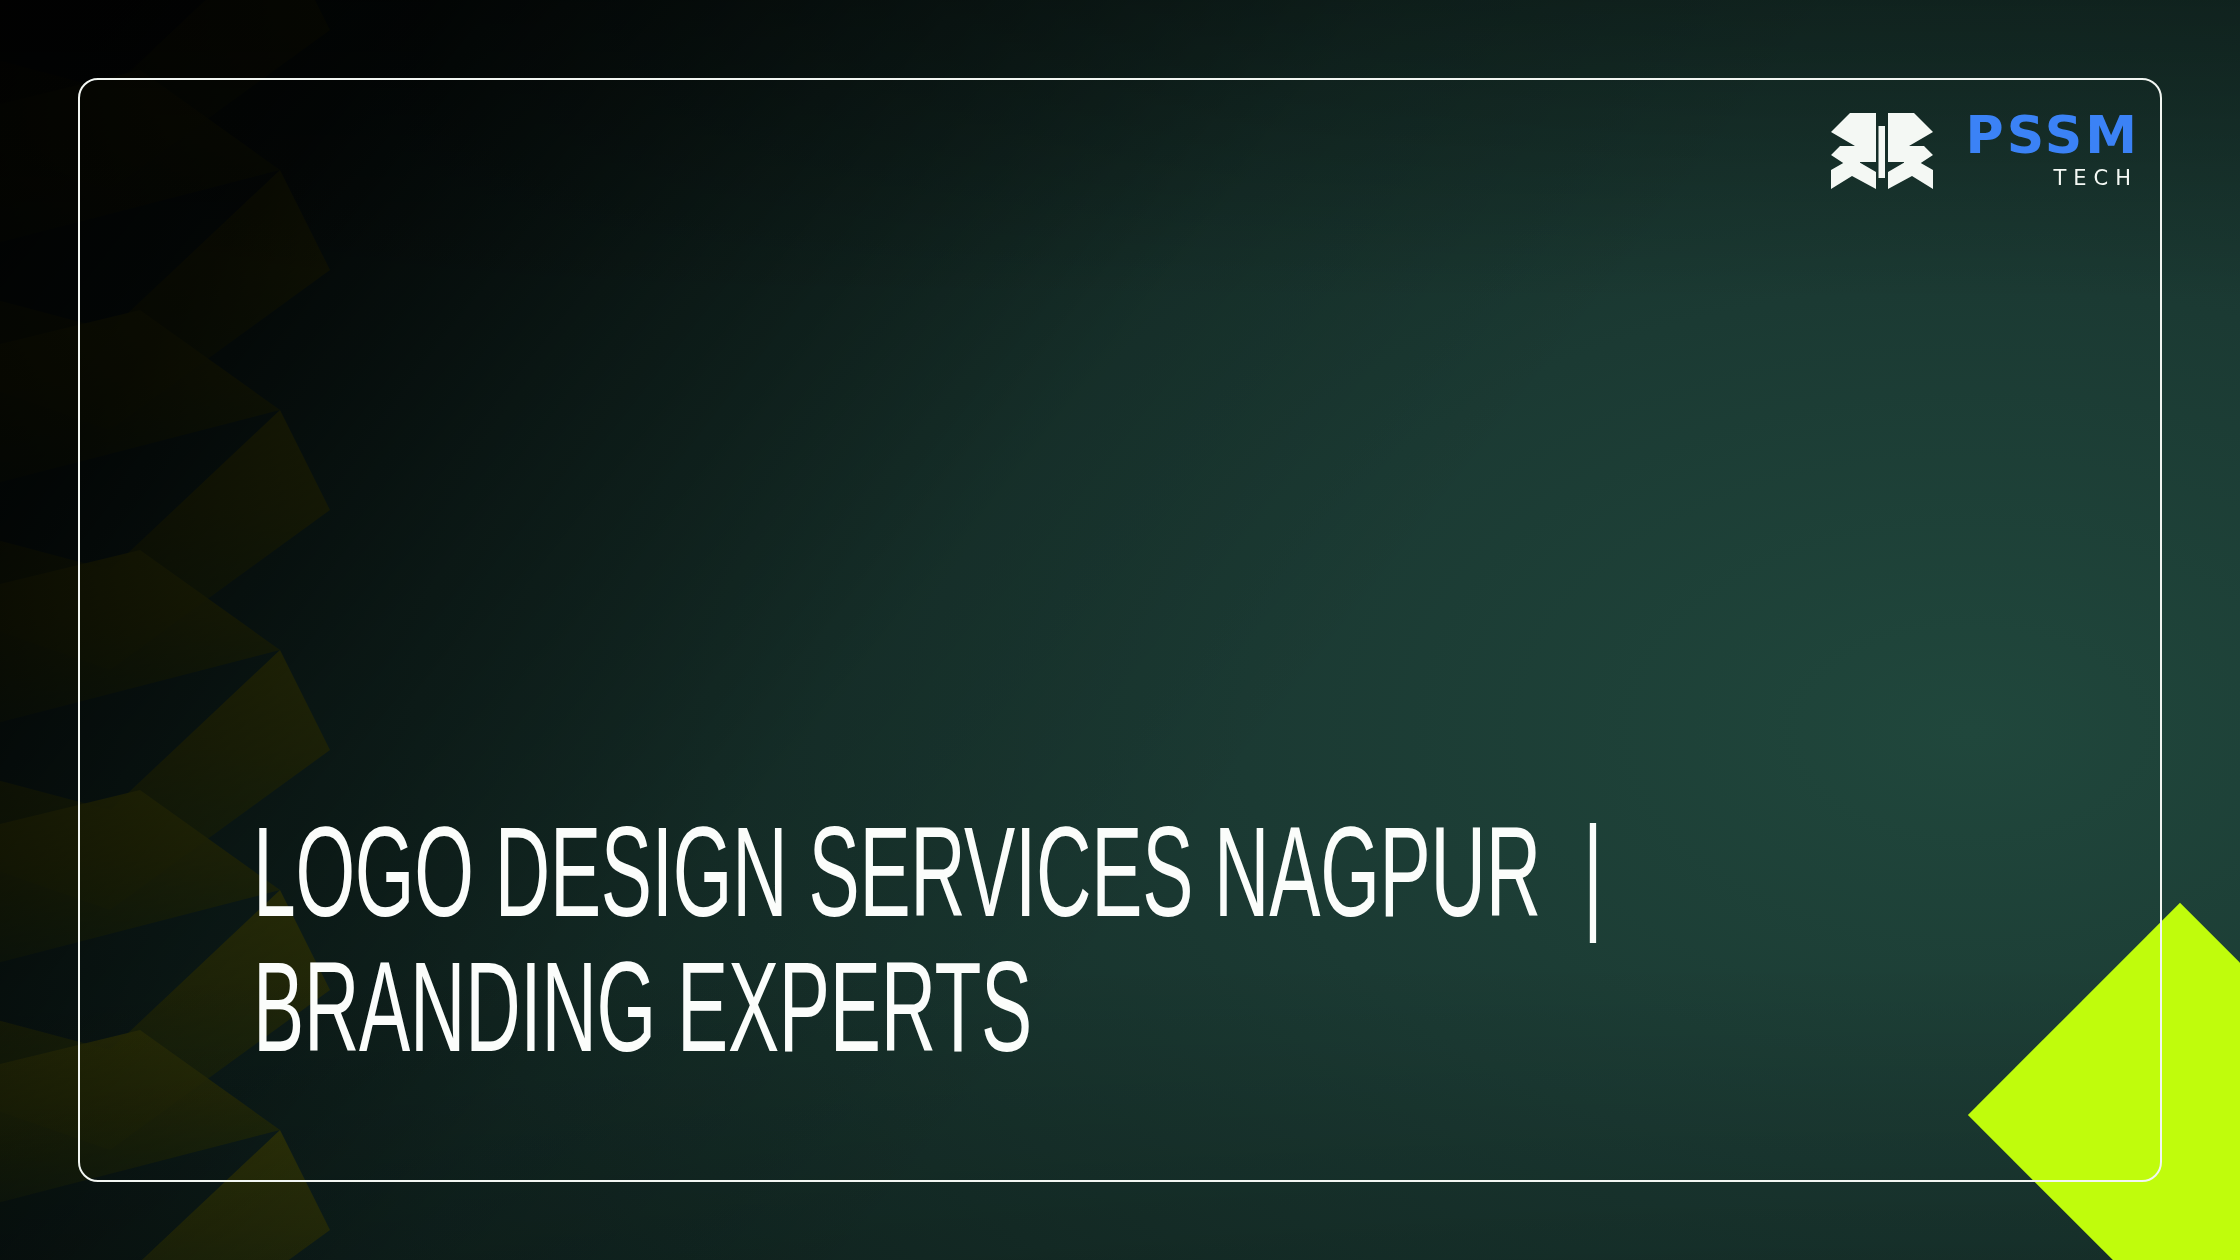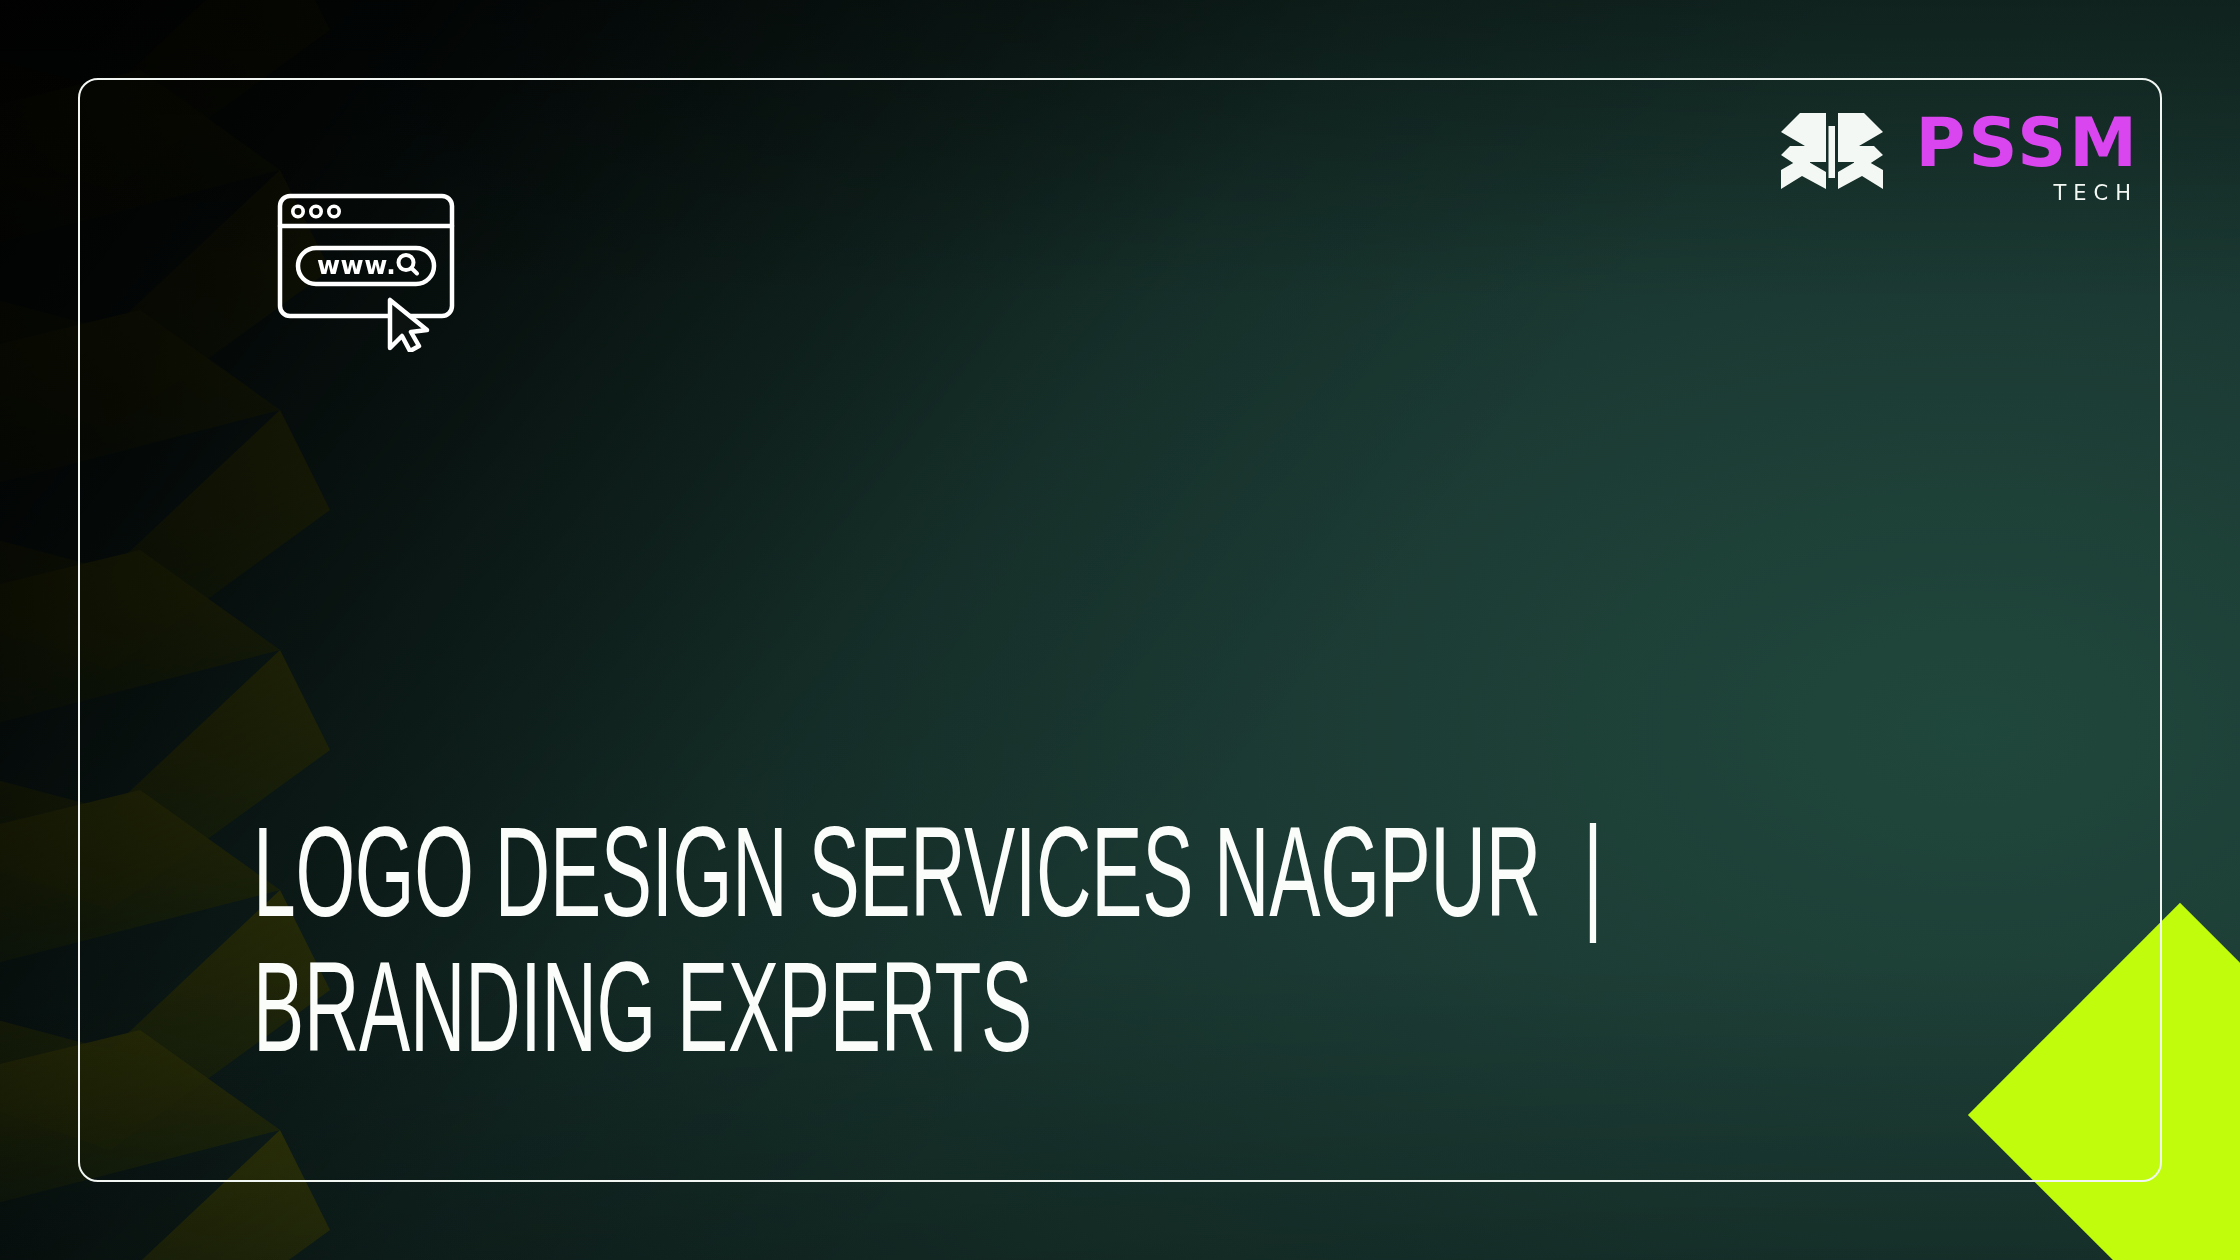--- a/index.html
+++ b/index.html
@@ -85,23 +85,23 @@
   .logo-mark { display: block; }
   .logo-word {
     display: flex;
     flex-direction: column;
     align-items: flex-end;
     line-height: 1;
   }
   .logo-word-main {
     font-family: "DejaVu Sans", sans-serif;
     font-weight: 700;
-    font-size: 68px;
+    font-size: 52px;
     letter-spacing: 3px;
-    color: #d946ef;
+    color: #3b82f6;
     line-height: 0.92;
   }
   .logo-word-sub {
     font-family: "DejaVu Sans", sans-serif;
     font-weight: 400;
     font-size: 21px;
     letter-spacing: 7px;
     color: #f4f8f4;
     margin-top: 8px;
     margin-right: 2px;
@@ -194,38 +194,16 @@
           <polygon points="103,58 82,46 58,60 58,77 82,64 103,77"></polygon>
         </g>
       </svg>
     </span>
     <span class="logo-word">
       <span class="logo-word-main">PSSM</span>
       <span class="logo-word-sub">TECH</span>
     </span>
   </div>
 
-  <span class="browser-icon">
-    <svg width="190" height="160" viewBox="0 0 190 160" xmlns="http://www.w3.org/2000/svg" aria-hidden="true">
-      <g fill="none" stroke="#ffffff" stroke-width="4.5" stroke-linecap="round" stroke-linejoin="round">
-        <rect x="4" y="4" width="172" height="120" rx="10"></rect>
-        <line x1="4" y1="34" x2="176" y2="34"></line>
-      </g>
-      <g fill="#ffffff">
-        <circle cx="22" cy="19.5" r="5.2" fill="none" stroke="#ffffff" stroke-width="3.6"></circle>
-        <circle cx="40" cy="19.5" r="5.2" fill="none" stroke="#ffffff" stroke-width="3.6"></circle>
-        <circle cx="58" cy="19.5" r="5.2" fill="none" stroke="#ffffff" stroke-width="3.6"></circle>
-      </g>
-      <rect x="22" y="56" width="136" height="36" rx="18" fill="none" stroke="#ffffff" stroke-width="4.5"></rect>
-      <text x="41" y="82" font-family="DejaVu Sans, sans-serif" font-size="25" font-weight="700" fill="#ffffff" letter-spacing="0.5">www.</text>
-      <g stroke="#ffffff" fill="none" stroke-width="4" stroke-linecap="round">
-        <circle cx="130" cy="70.5" r="7.5"></circle>
-        <line x1="135.6" y1="76.2" x2="141" y2="81.5"></line>
-      </g>
-      <g>
-        <polygon points="114,108 114,156 126,144 134,159 143,154 135,140 151,138" fill="#0b120f" stroke="#ffffff" stroke-width="4.5" stroke-linejoin="round"></polygon>
-      </g>
-    </svg>
-  </span>
 
   <h1 class="headline">Logo Design Services Nagpur  |  Branding Experts</h1>
 
 </div>
 
 </body></html>

